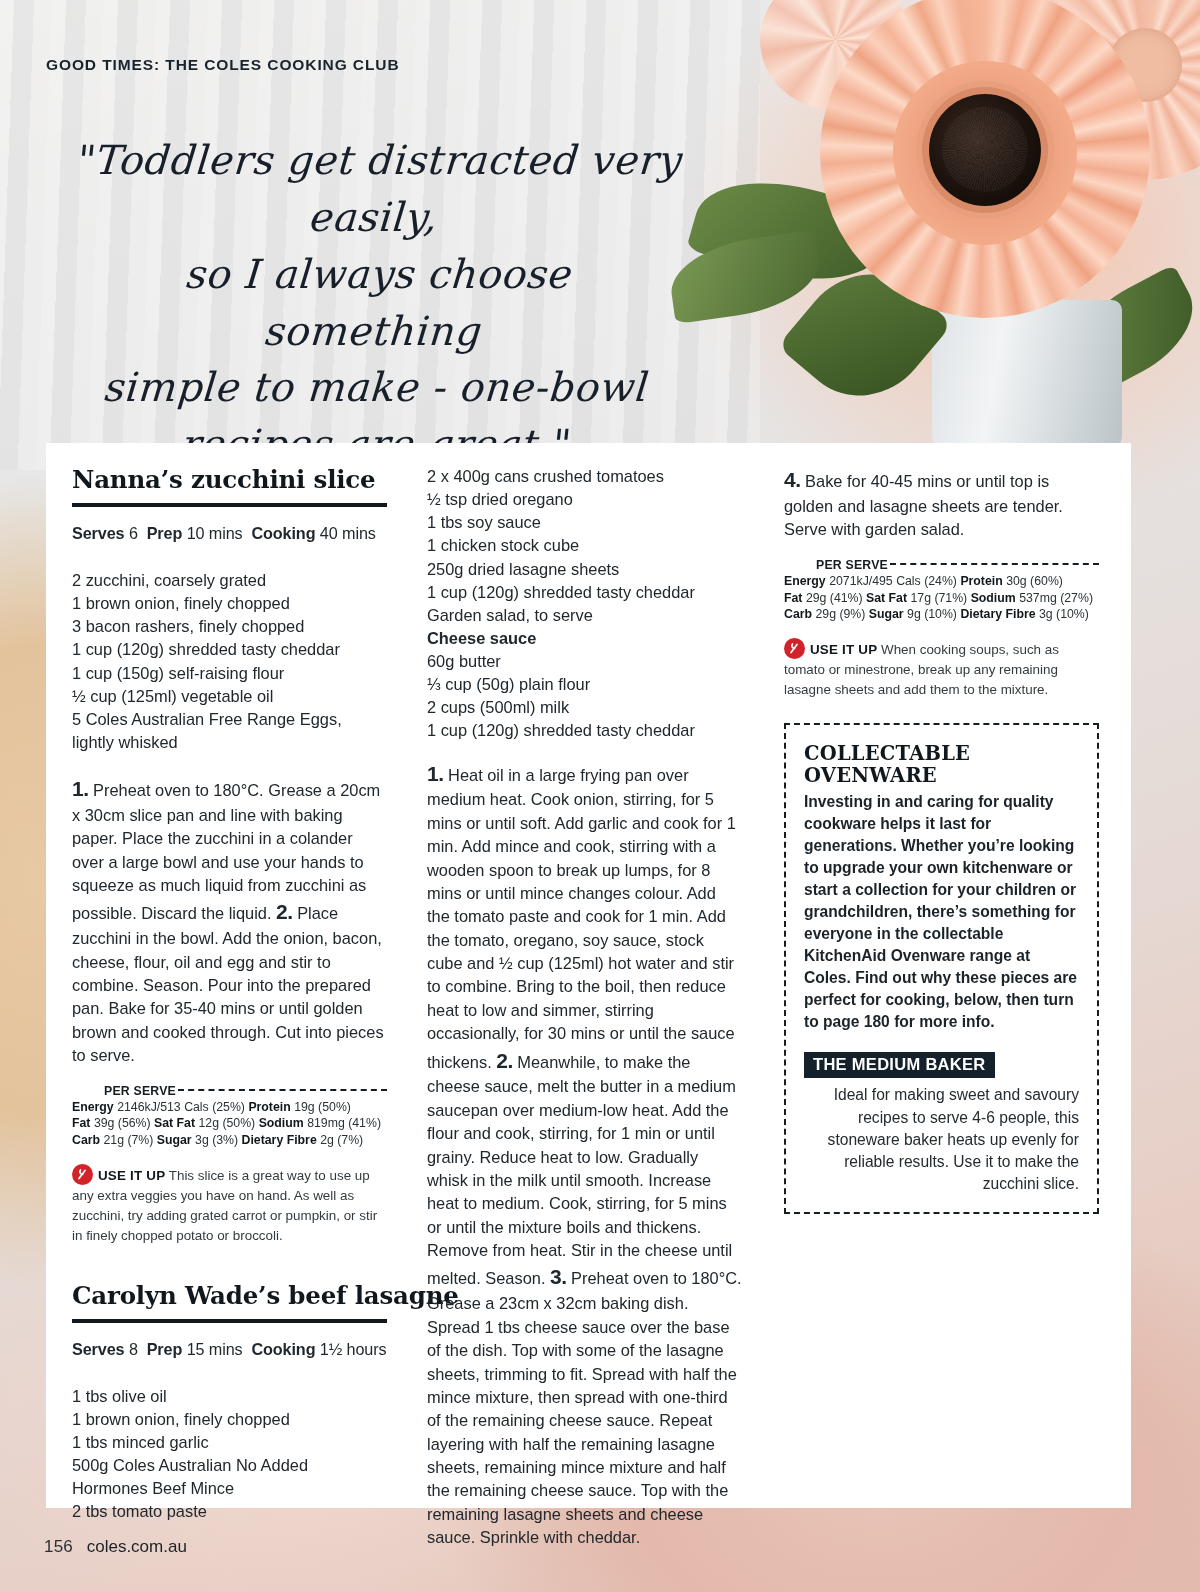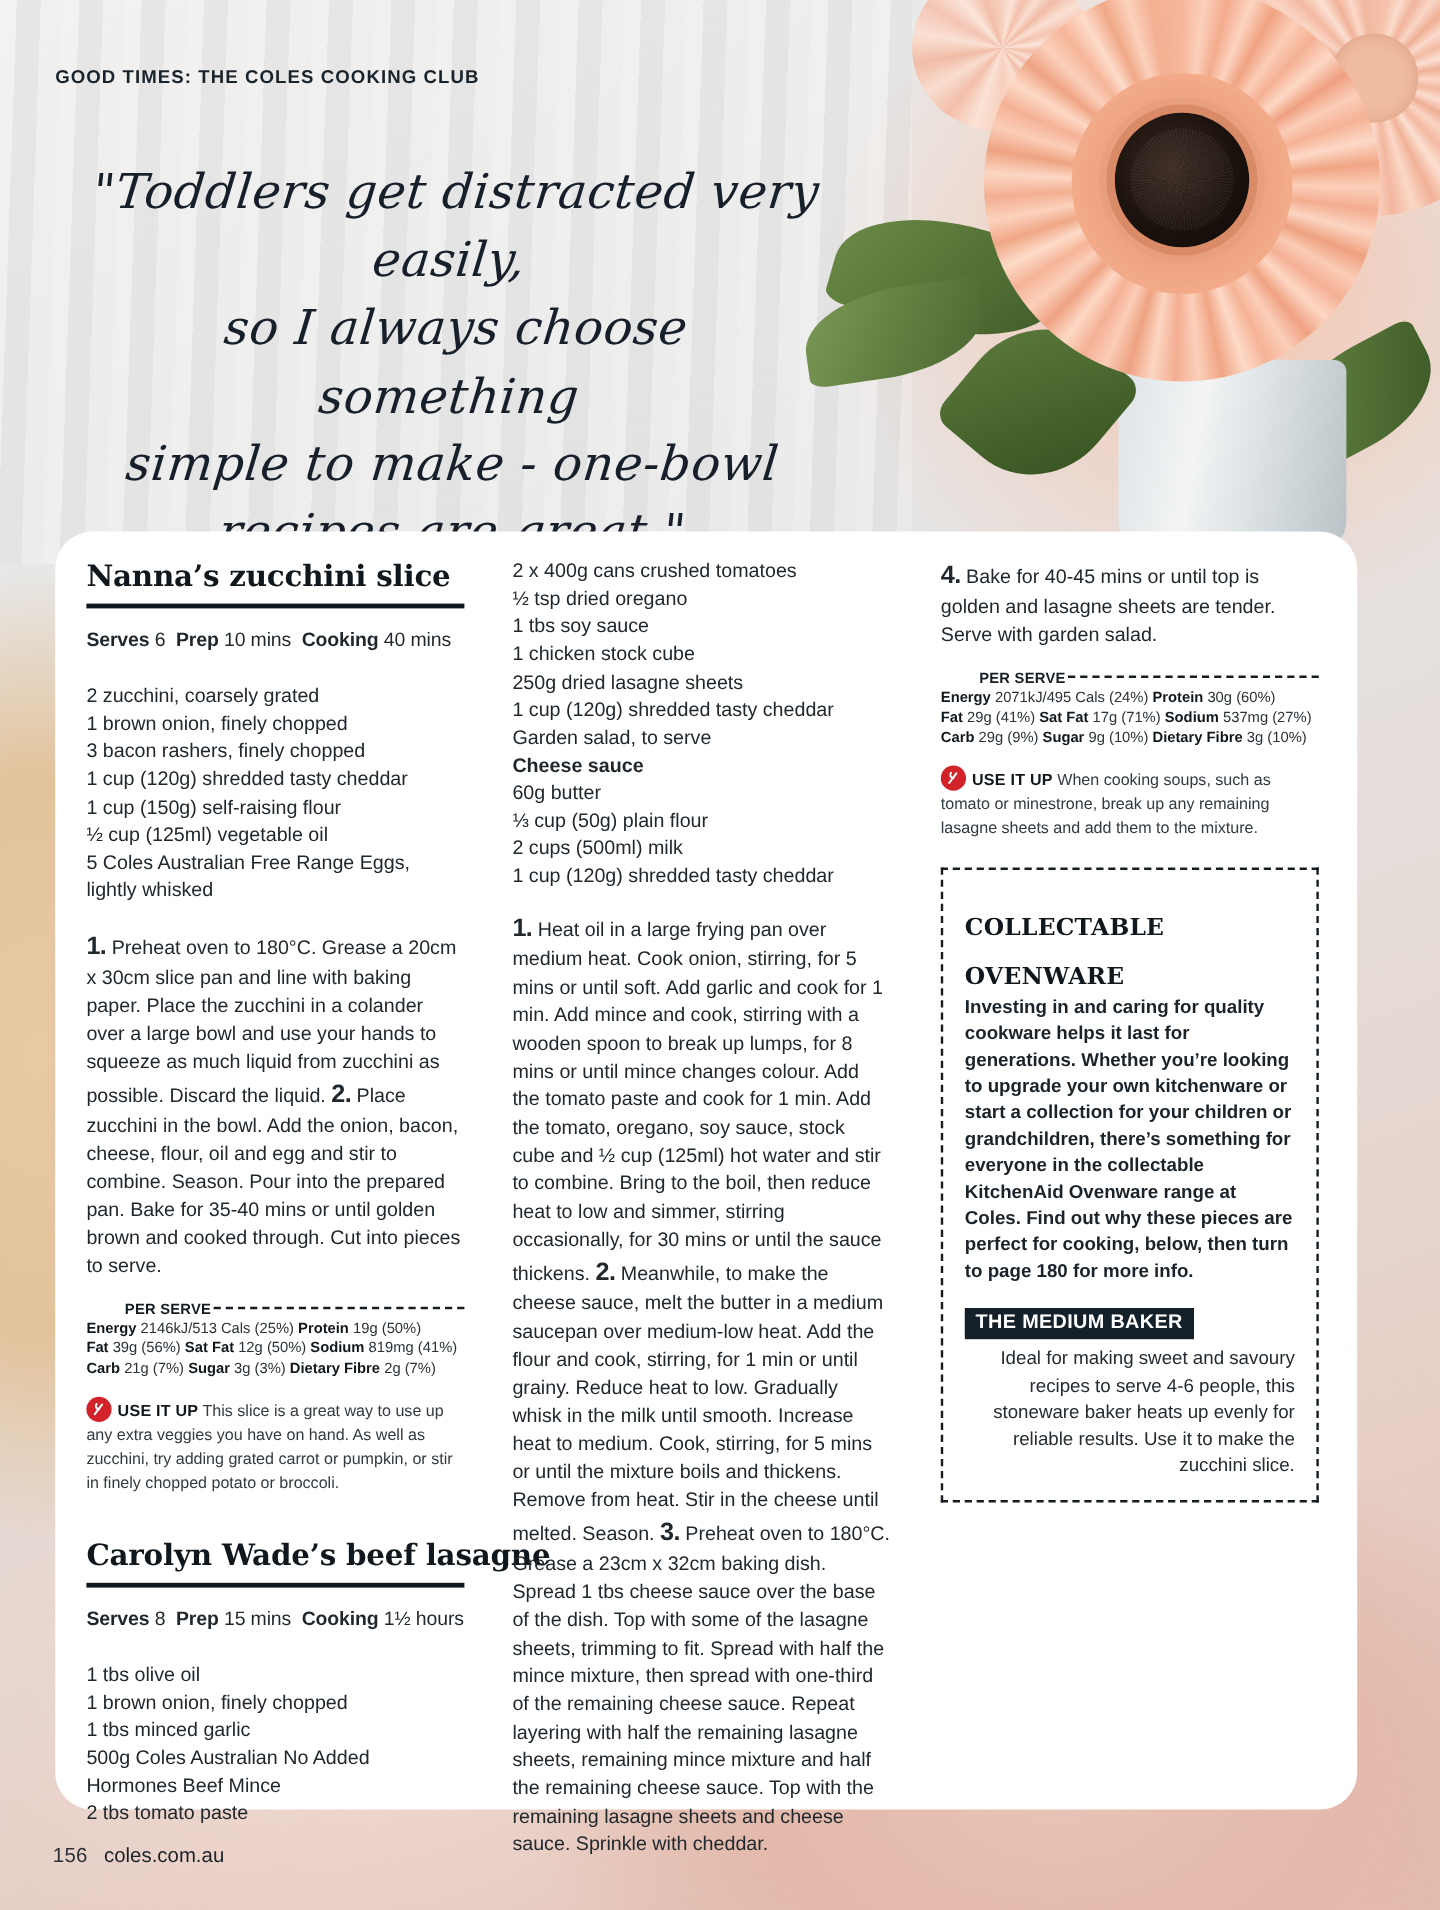--- a/index.html
+++ b/index.html
@@ -151,21 +151,20 @@
     margin-top: 16px;
     font-size: 14.5px; font-weight: bold; letter-spacing: 1.6px;
     color: #1b242c;
   }
 
   
   .panel {
     position: absolute; left: 46px; top: 443px;
     width: 1085px; height: 1065px;
     background: #ffffff;
-    border-radius: 31px;
   }
   .cols {
     display: flex; padding: 22px 26px 0 26px; height: 100%;
   }
   .col { width: 315px; }
   .col.c2 { margin-left: 40px; }
   .col.c3 { margin-left: 42px; }
 
   .recipe-title {
     font-family: "DejaVu Serif", serif;
@@ -223,21 +222,20 @@
   
   .ovenbox {
     margin-top: 22px;
     border: 2px dashed #151d23;
     padding: 18px 18px 16px 18px;
   }
   .ob-title {
     font-family: "DejaVu Serif", serif; font-weight: bold;
     font-size: 19.5px; line-height: 1.15; color: #11181d;
     letter-spacing: 0.2px;
-    margin-top: 19px;
   }
   .ob-body {
     margin-top: 4px; font-size: 15.6px; line-height: 1.41;
     font-weight: bold; color: #1b232a;
   }
   .tagline {
     display: inline-block; margin-top: 19px;
     background: #15212a; color: #ffffff;
     font-size: 16.5px; font-weight: bold; letter-spacing: 0.3px;
     padding: 3px 9px 4px 9px;

